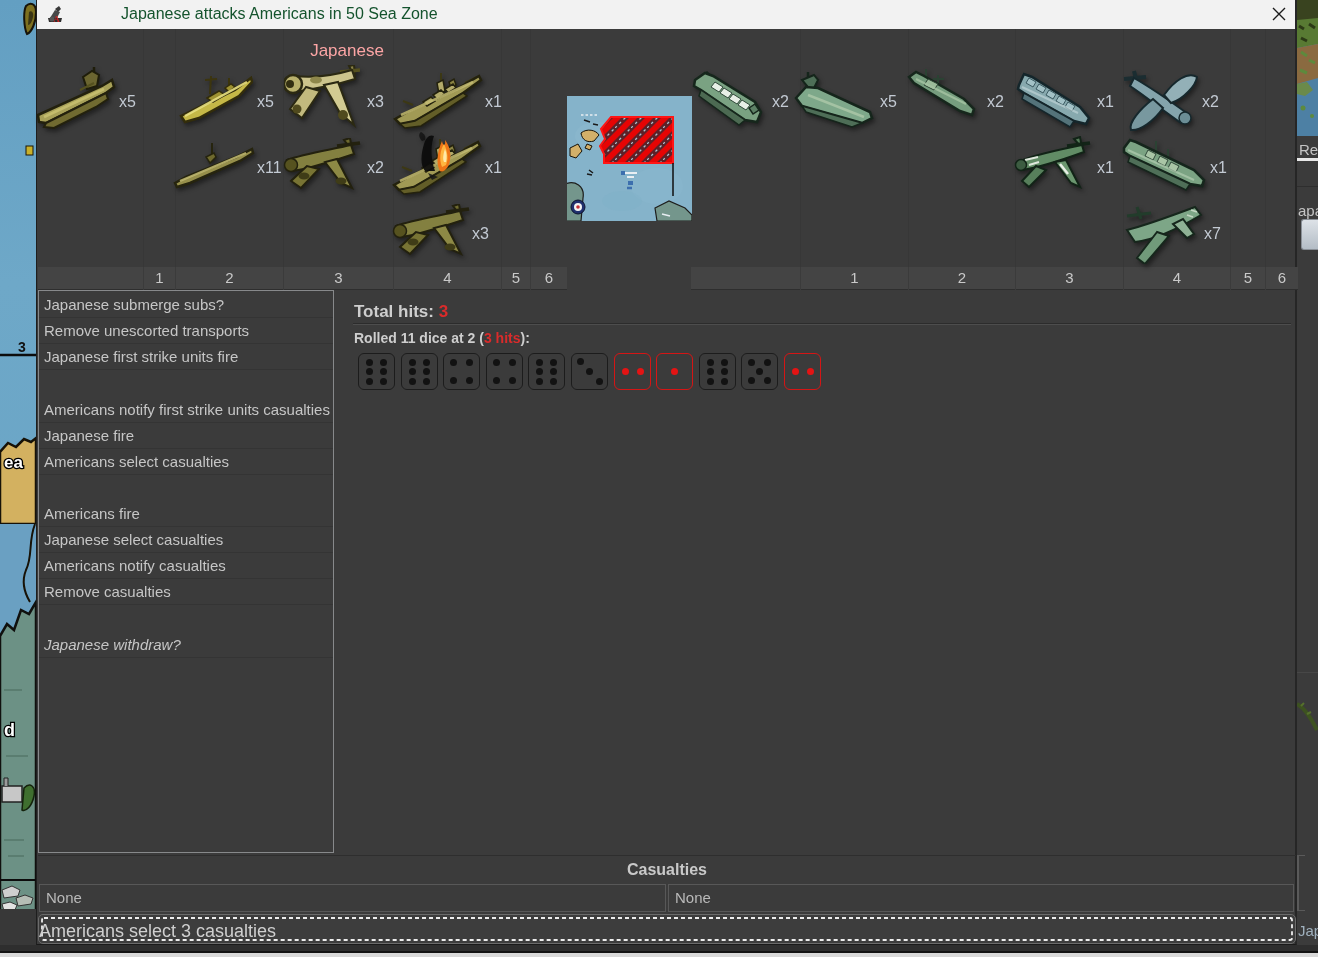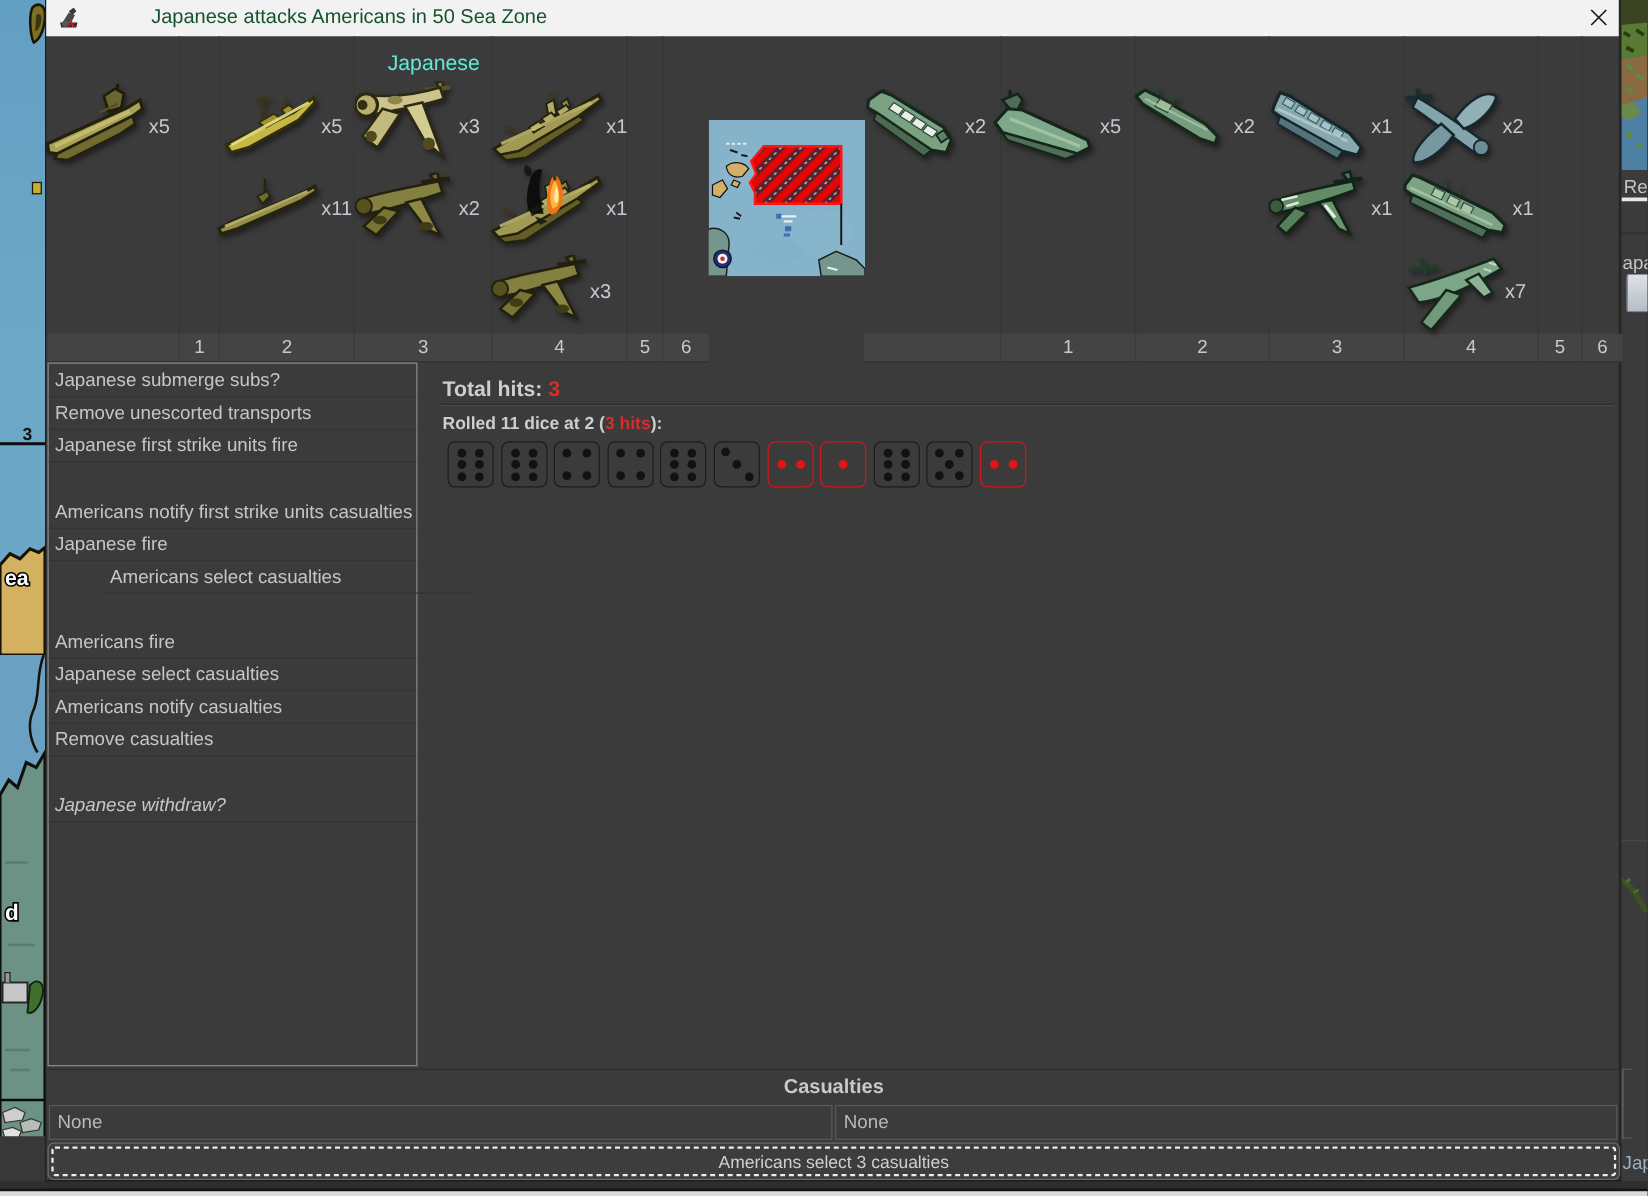--- a/index.html
+++ b/index.html
@@ -91,21 +91,21 @@
         <path d="M8 3 L12 0 L14 3 L11 6 Z" fill="#383838"></path>
         <circle cx="5" cy="13" r="2.5" fill="#555"></circle>
         <text x="6.5" y="15.5" font-size="8.5" fill="#c22" font-weight="bold" font-family="Liberation Serif,serif">A</text>
       </svg>
       <span id="titletxt">Japanese attacks Americans in 50 Sea Zone</span>
       <svg class="abs" style="left:1234px;top:6px;" width="16" height="16" viewBox="0 0 16 16">
         <path d="M2 2 L14 14 M14 2 L2 14" stroke="#1b1b1b" stroke-width="1.4"></path>
       </svg>
     </div>
 
-    <div class="abs" style="left:150px;top:41px;width:320px;text-align:center;font-size:17px;color:#5eead4;">Japanese</div>
+    <div class="abs" style="left:150px;top:41px;width:320px;text-align:center;font-size:17px;color:#fca5a5;">Japanese</div>
 
     <div class="hdrcell" style="left:1px;width:105px;"></div>
     <div class="hdrcell" style="left:107px;width:31px;">1</div>
     <div class="hdrcell" style="left:139px;width:107px;">2</div>
     <div class="hdrcell" style="left:247px;width:109px;">3</div>
     <div class="hdrcell" style="left:357px;width:107px;">4</div>
     <div class="hdrcell" style="left:465px;width:28px;">5</div>
     <div class="hdrcell" style="left:494px;width:36px;">6</div>
 
     <div class="hdrcell" style="left:654px;width:109px;"></div>
@@ -350,21 +350,21 @@
       <path d="M22 74 l4 3 M20 78 l5 1" stroke="#1a1a1a" stroke-width="1.5"></path>
       <path d="M95 118 l8 2" stroke="#e8eef2" stroke-width="1.5"></path>
     </svg>
 
     <div class="abs" style="left:1px;top:290px;width:296px;height:563px;border:1px solid #87898b;box-sizing:border-box;background:#3b3b3b;"></div>
     <div class="steprow" style="top:292px;">Japanese submerge subs?</div>
     <div class="steprow" style="top:318px;">Remove unescorted transports</div>
     <div class="steprow" style="top:344px;">Japanese first strike units fire</div>
     <div class="steprow" style="top:423px;">Japanese fire</div>
     <div class="steprow" style="top:397px;">Americans notify first strike units casualties</div>
-    <div class="steprow" style="top:449px;margin-left:44px;">Americans select casualties</div>
+    <div class="steprow" style="top:449px;">Americans select casualties</div>
     <div class="steprow" style="top:501px;">Americans fire</div>
     <div class="steprow" style="top:527px;">Japanese select casualties</div>
     <div class="steprow" style="top:553px;">Americans notify casualties</div>
     <div class="steprow" style="top:579px;">Remove casualties</div>
     <div class="steprow" style="top:632px;font-style:italic;">Japanese withdraw?</div>
 
     <div class="abs" style="left:317px;top:302px;font-size:17px;font-weight:bold;color:#cecece;">Total hits:&nbsp;<span style="color:#d92b2b;">3</span></div>
     <div class="abs" style="left:316px;top:323px;width:938px;height:1px;background:#2c2c2c;"></div>
     <div class="abs" style="left:316px;top:324px;width:938px;height:1px;background:#4d4d4d;"></div>
     <div class="abs" style="left:317px;top:330px;font-size:14px;font-weight:bold;color:#cecece;">Rolled 11 dice at 2 (<span style="color:#d92b2b;">3 hits</span>):</div>
@@ -438,16 +438,16 @@
 
     <div class="abs" style="left:1px;top:855px;width:1258px;height:1px;background:#2e2e2e;"></div>
     <div class="abs" style="left:1px;top:861px;width:1258px;text-align:center;font-size:16px;font-weight:bold;color:#c9c9c9;">Casualties</div>
     <div class="abs" style="left:2px;top:884px;width:627px;height:28px;border:1px solid #585858;box-sizing:border-box;color:#b9b9b9;font-size:15px;line-height:26px;padding-left:6px;">None</div>
     <div class="abs" style="left:631px;top:884px;width:626px;height:28px;border:1px solid #585858;box-sizing:border-box;color:#b9b9b9;font-size:15px;line-height:26px;padding-left:6px;">None</div>
 
     <div class="abs" style="left:1px;top:914px;width:1258px;height:30px;border:1px solid #6b6b6b;border-radius:5px;box-sizing:border-box;background:#3d3d3d;">
       <svg class="abs" style="left:0;top:0;" width="1256" height="28" viewBox="0 0 1256 28">
         <rect x="3" y="3" width="1250" height="22" rx="2" fill="none" stroke="#ededed" stroke-width="1.8" stroke-dasharray="4 3"></rect>
       </svg>
-      <div class="abs" style="left:0;top:6px;width:1256px;color:#cfcfcf;font-size:14px;text-align:center;">Americans select 3 casualties</div>
+      <div class="abs" style="left:0;top:6px;width:1256px;color:#cfcfcf;font-size:18px;text-align:left;">Americans select 3 casualties</div>
     </div>
   </div>
 </div>
 
 </body></html>

